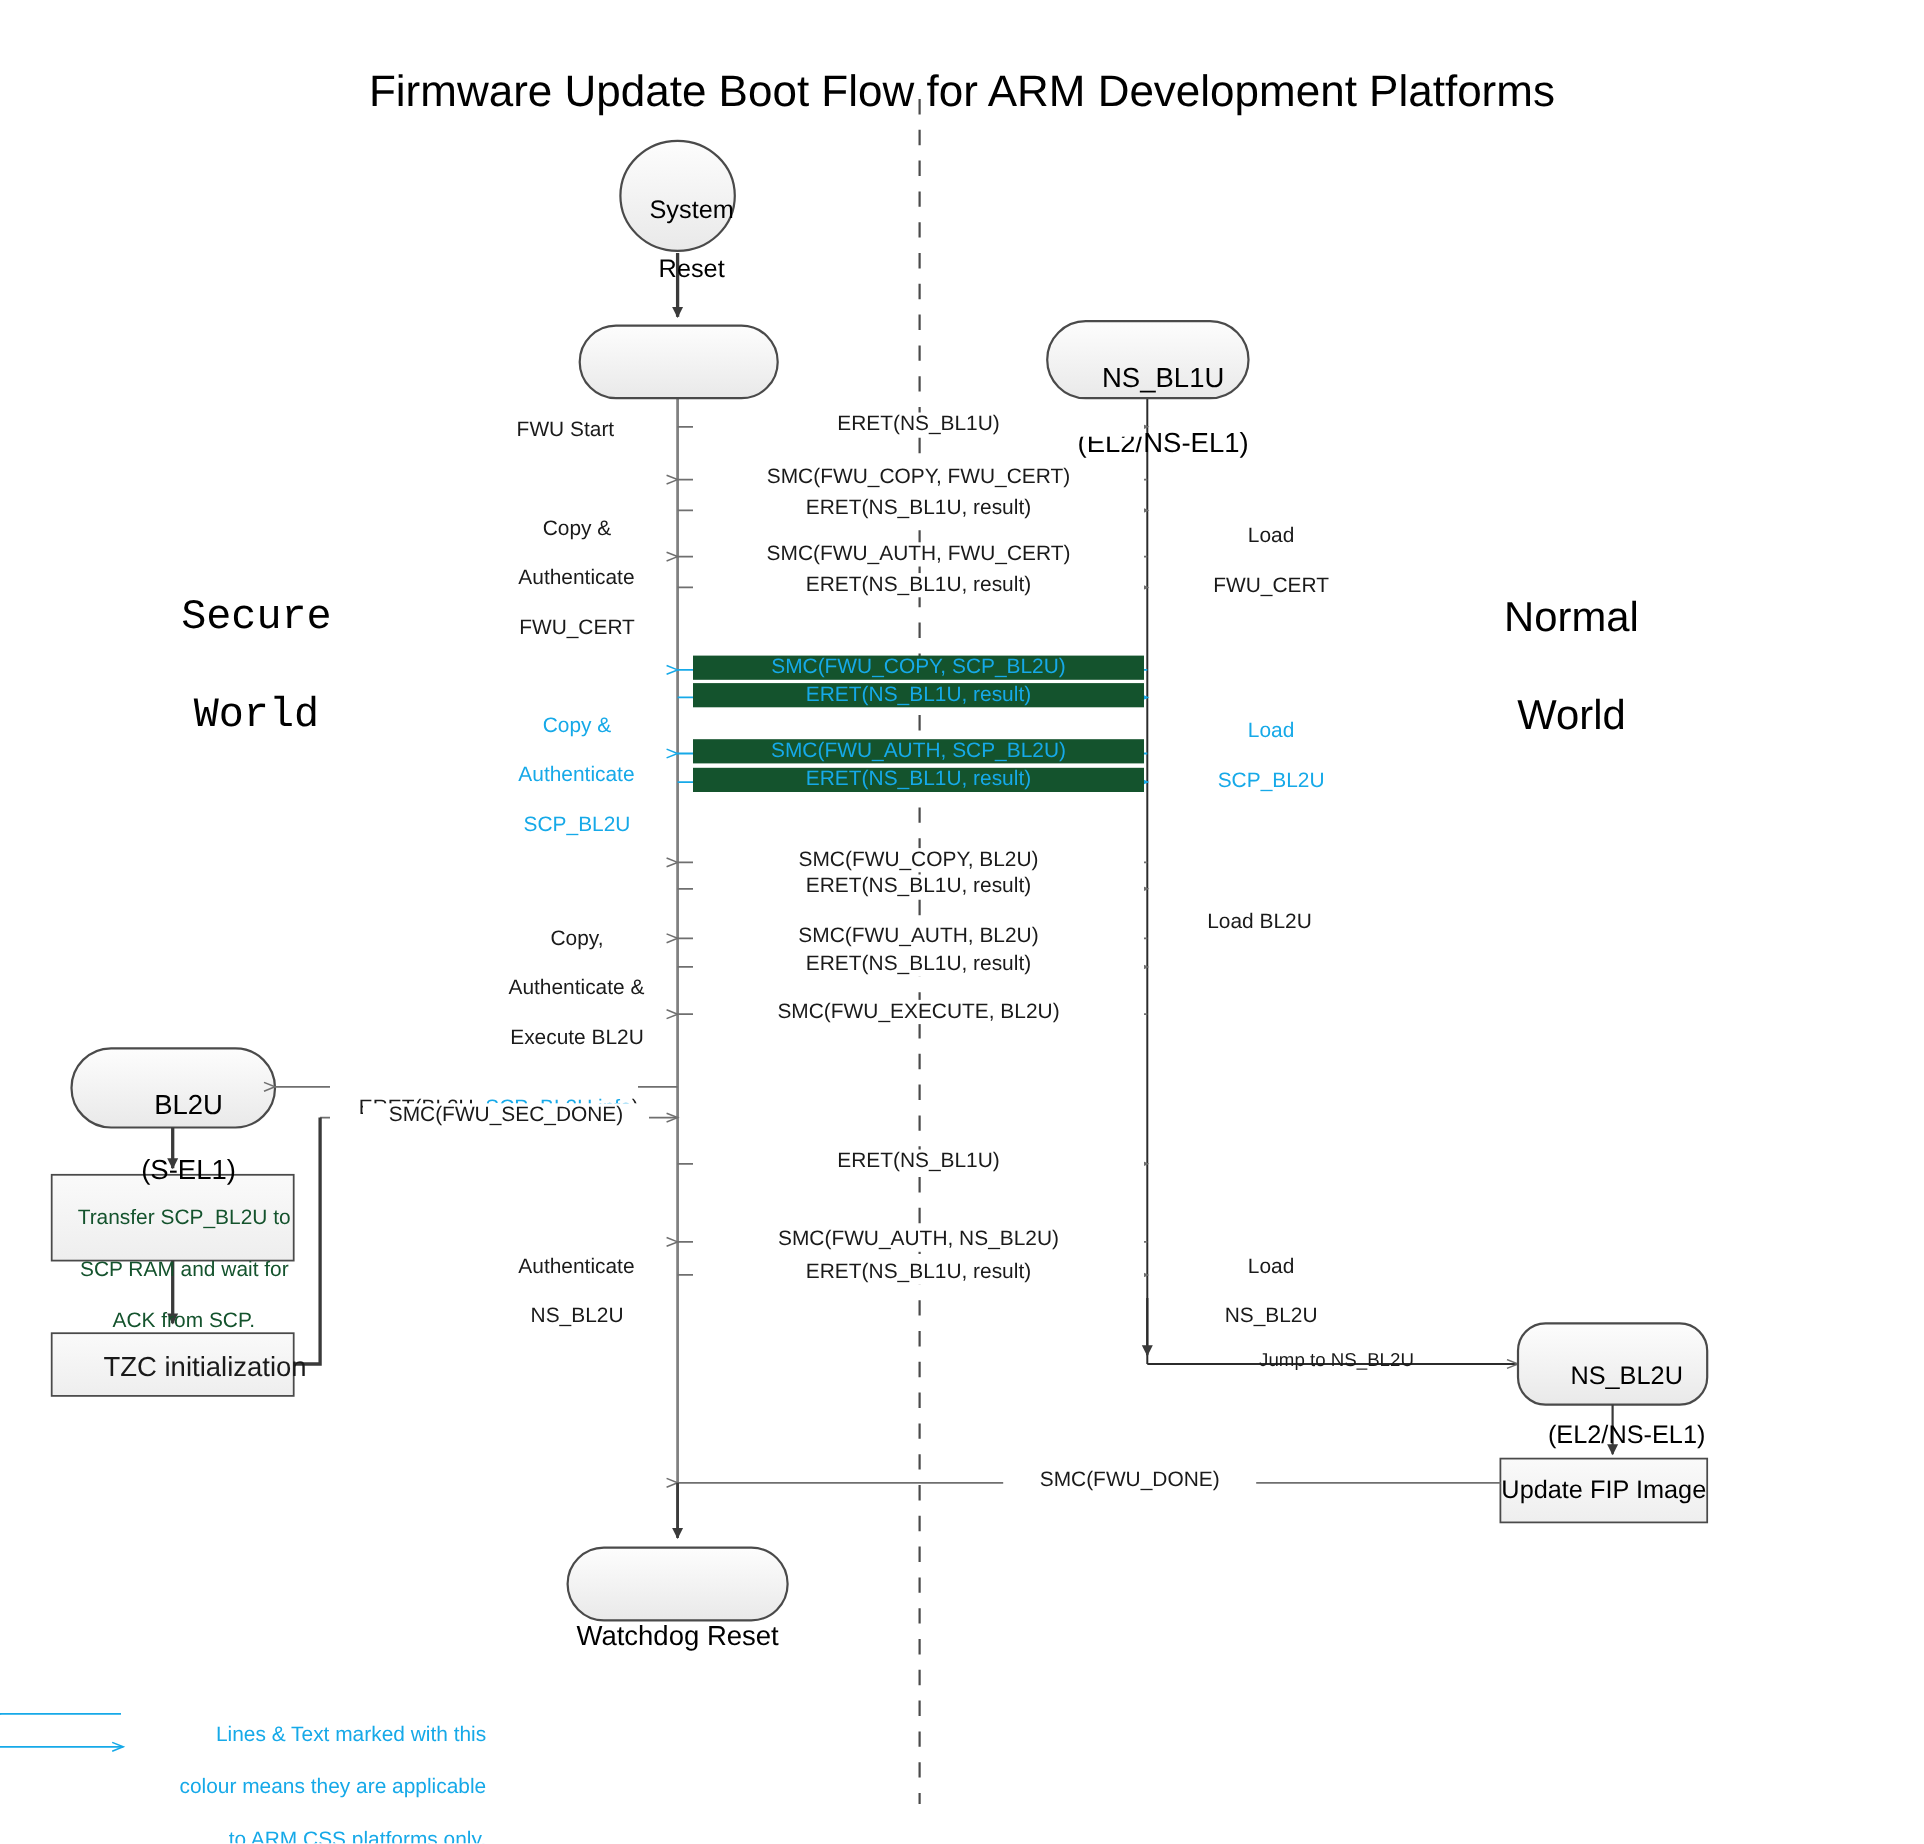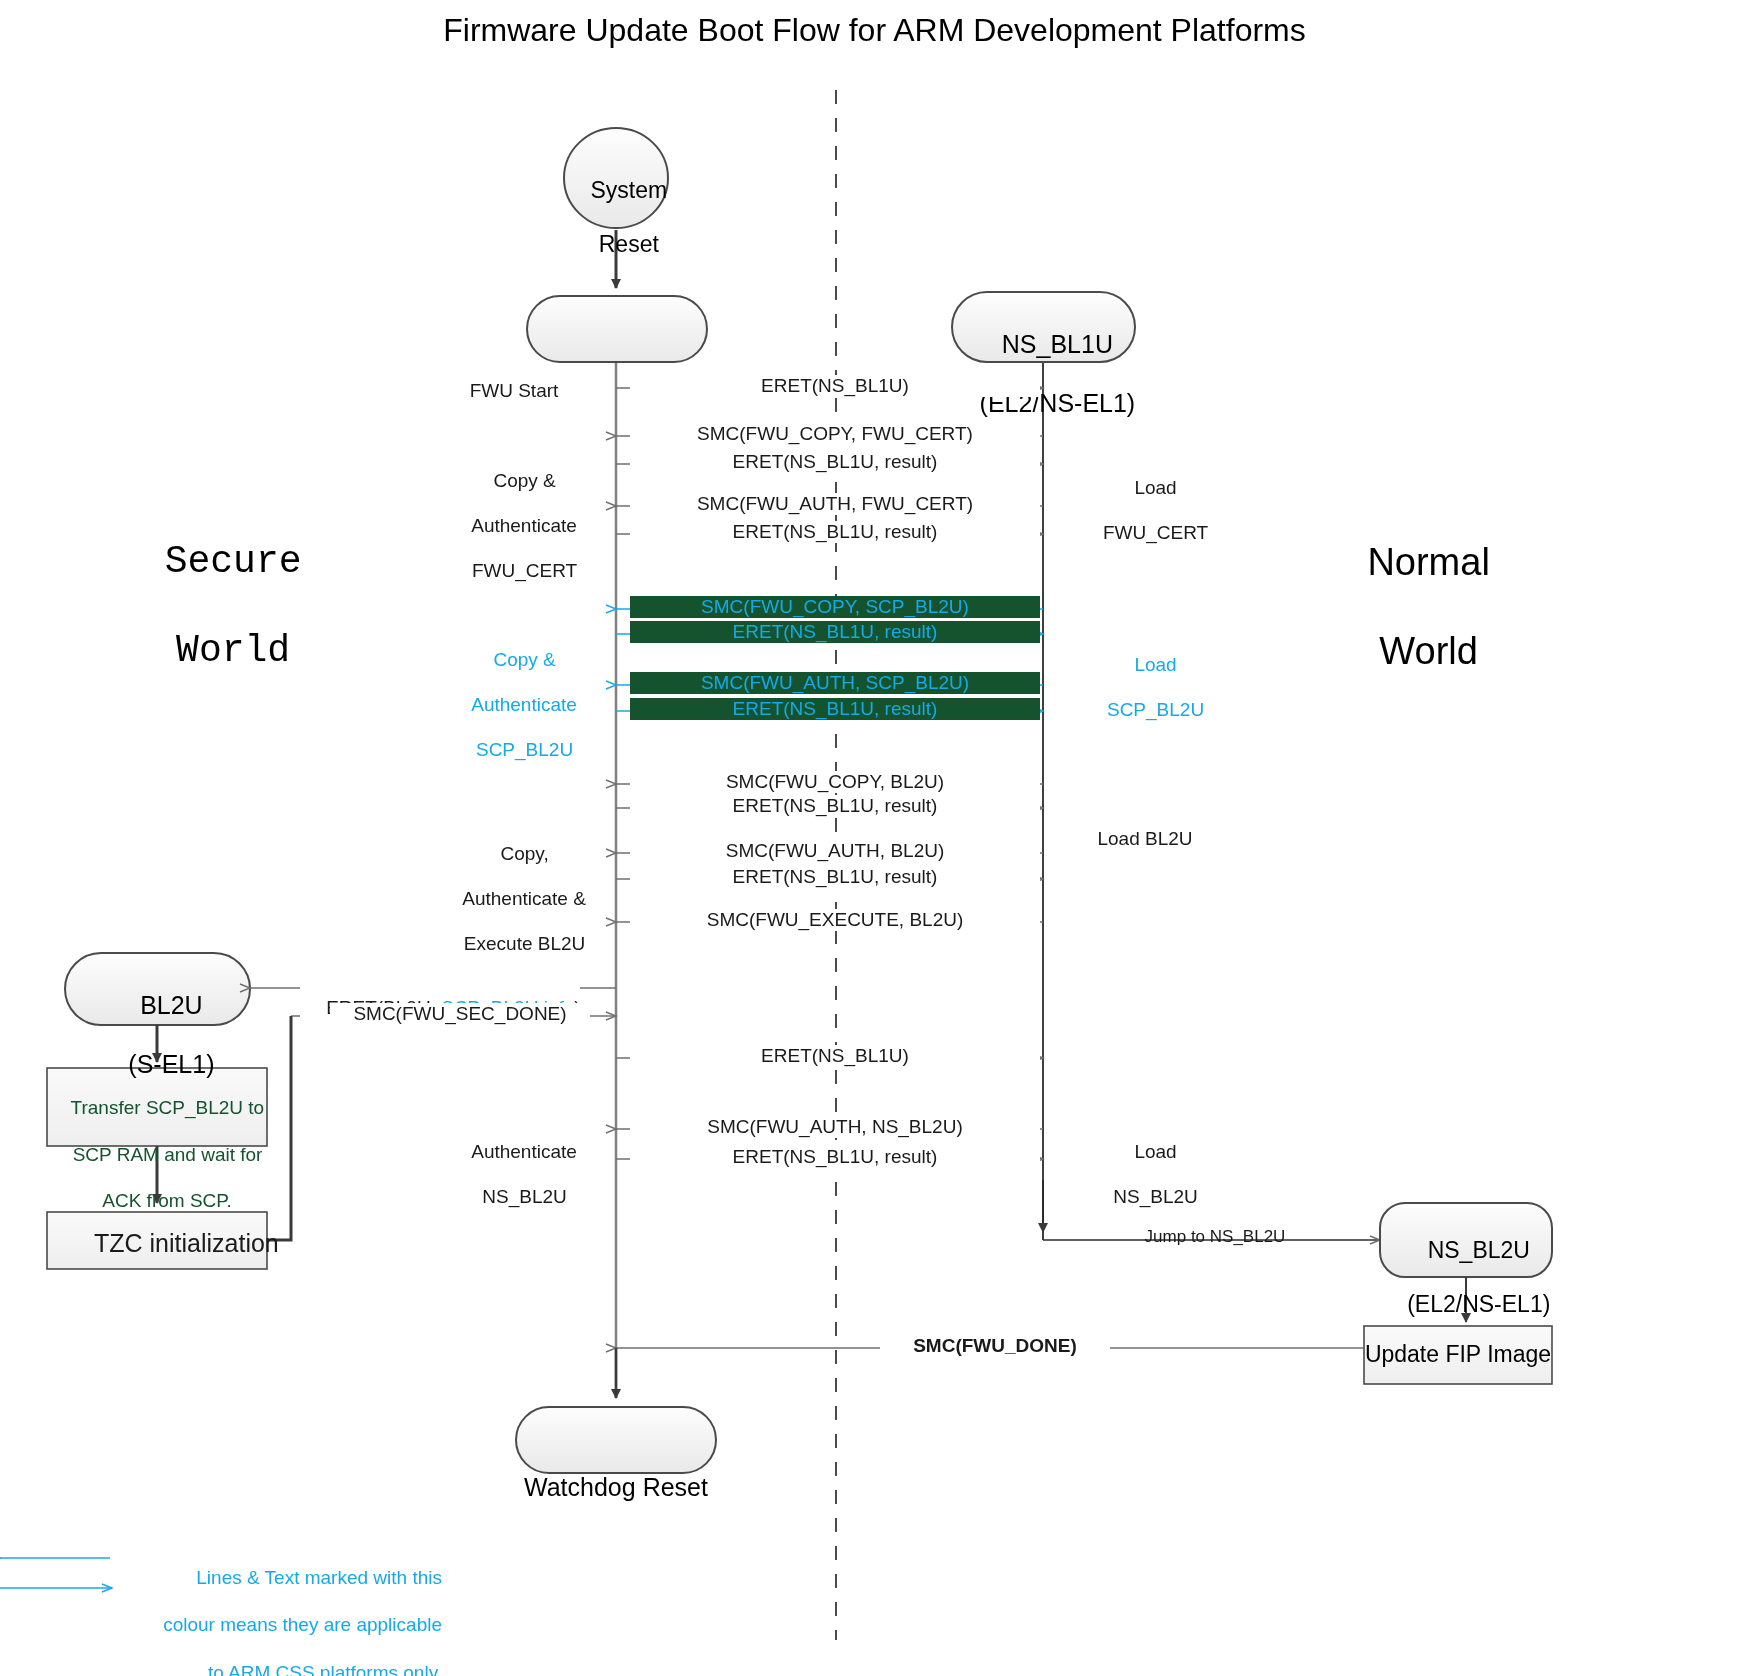--- a/index.html
+++ b/index.html
@@ -1,21 +1,21 @@
 <!DOCTYPE html>
 <html><head>
 <meta charset="utf-8">
 <title>Firmware Update Boot Flow for ARM Development Platforms</title>
 <style>
   html,body{margin:0;padding:0;background:#ffffff;}
   body{font-family:"Liberation Sans","DejaVu Sans",sans-serif;color:#111;}
   #stage{position:relative;width:1749px;height:1676px;background:#fff;overflow:hidden;}
   #svg-layer{position:absolute;left:0;top:0;width:1749px;height:1676px;}
   .txt{position:absolute;white-space:pre;line-height:1.18;}
-  .c-title{font-size:32px;color:#000;text-align:center;}
+  .c-title{font-size:40px;color:#000;text-align:center;margin-top:48px;}
   .c-world{font-size:38px;color:#000;text-align:center;}
   .c-node{font-size:25px;color:#000;text-align:center;}
   .c-node-sm{font-size:23px;color:#000;text-align:center;}
   .c-msg{font-size:19px;color:#1a1a1a;text-align:center;background:#fff;padding:0 5px;}
   .c-msg-blue{font-size:19px;color:#16a9e8;text-align:center;background:#14532d;padding:0 5px;}
   .c-side{font-size:19px;color:#1a1a1a;text-align:center;}
   .c-side-blue{font-size:19px;color:#16a9e8;text-align:center;}
   .c-box{font-size:19px;color:#14532d;text-align:center;}
   .c-box-dark{font-size:25px;color:#1a1a1a;padding-left:47px;}
   .c-legend{font-size:19px;color:#16a9e8;text-align:right;}
@@ -167,21 +167,21 @@
 
   <div class="txt c-msg" style="left:300px;top:975px;width:270px;">
     <span>ERET(BL2U, </span><span style="color:#16a9e8;">SCP_BL2U info</span><span>)</span>
   </div>
   <div class="txt c-msg" style="left:330px;top:1003px;width:250px;">SMC(FWU_SEC_DONE)</div>
 
   <div class="txt c-msg" style="left:630px;top:1045px;width:400px;">ERET(NS_BL1U)</div>
   <div class="txt c-msg" style="left:630px;top:1116px;width:400px;">SMC(FWU_AUTH, NS_BL2U)</div>
   <div class="txt c-msg" style="left:630px;top:1146px;width:400px;">ERET(NS_BL1U, result)</div>
   <div class="txt c-small" style="left:1090px;top:1227px;width:250px;">Jump to NS_BL2U</div>
-  <div class="txt c-msg" style="left:880px;top:1335px;width:220px;font-weight:bold;">SMC(FWU_DONE)</div>
+  <div class="txt c-msg" style="left:912px;top:1335px;width:220px;">SMC(FWU_DONE)</div>
 
   <div class="txt c-side" style="left:424px;top:380px;width:180px;">FWU Start</div>
   <div class="txt c-side" style="left:424px;top:448px;width:180px;">
     <span>Copy &amp;</span><br>
     <span>Authenticate</span><br>
     <span>FWU_CERT</span>
   </div>
   <div class="txt c-side-blue" style="left:424px;top:627px;width:180px;">
     <span>Copy &amp;</span><br>
     <span>Authenticate</span><br>

